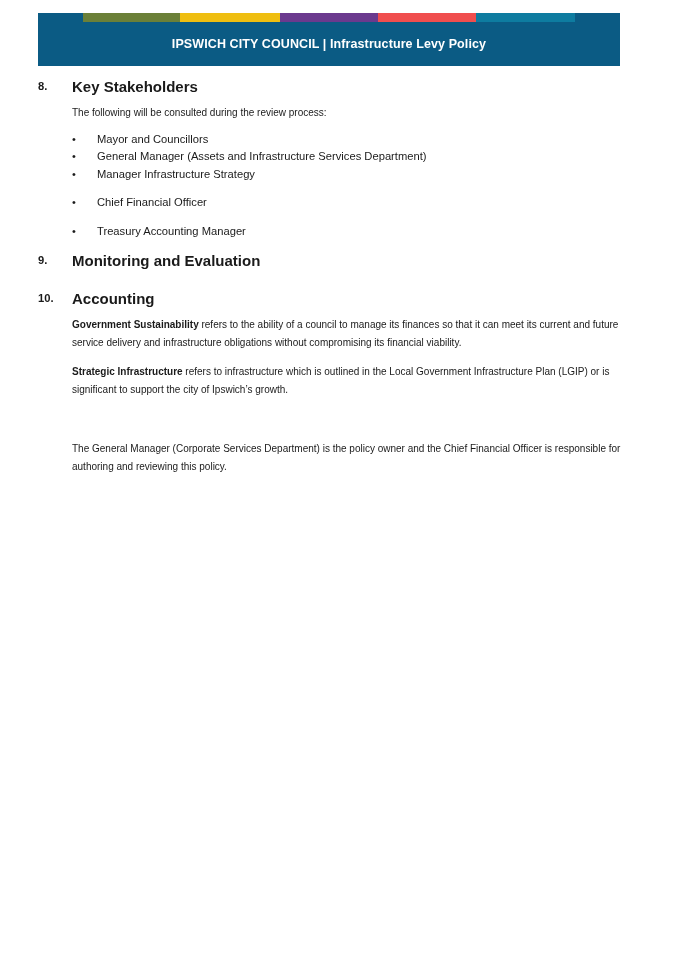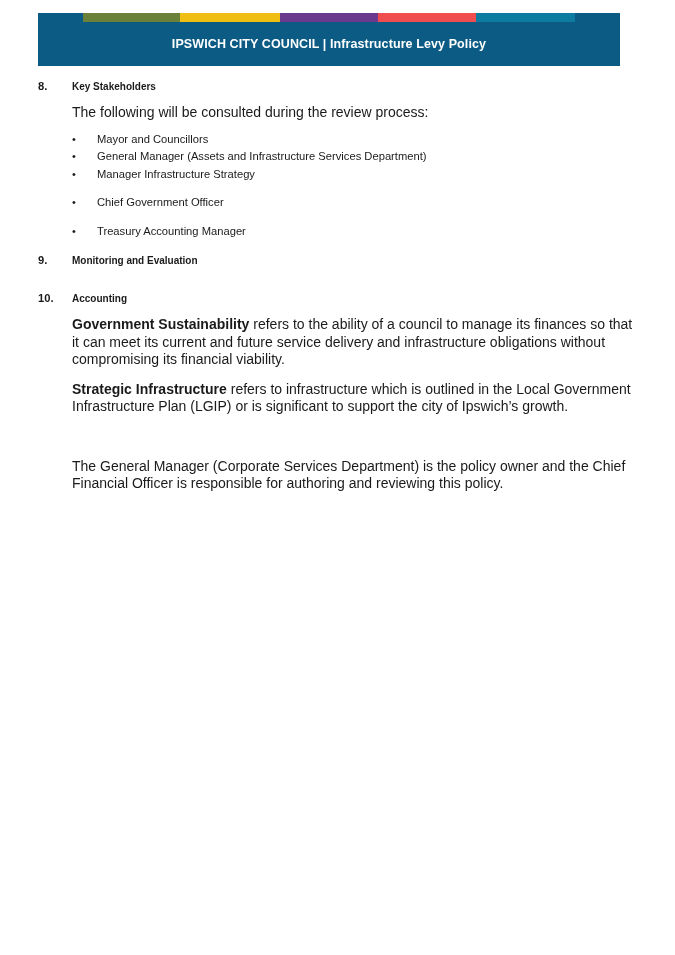--- a/index.html
+++ b/index.html
@@ -72,32 +72,32 @@
   .sec-num {
     width: 34px;
     flex: 0 0 34px;
     font-size: 11.2px;
     font-weight: bold;
     line-height: 17px;
     color: #1a1a1a;
   }
 
   .sec-title {
-    font-size: 10px;
+    font-size: 15px;
     font-weight: bold;
     line-height: 17px;
     color: #1a1a1a;
   }
 
   .indent-block {
     margin-left: 34px;
   }
 
   p.para {
-    font-size: 14px;
+    font-size: 10px;
     line-height: 17.5px;
     color: #1a1a1a;
     text-align: left;
   }
 
   .bullet-list {
     list-style: none;
     margin-left: 34px;
   }
 
@@ -163,21 +163,21 @@
       <li>
         <span class="dot">•</span>
         <span class="btext">General Manager (Assets and Infrastructure Services Department)</span>
       </li>
       <li>
         <span class="dot">•</span>
         <span class="btext">Manager Infrastructure Strategy</span>
       </li>
       <li style="margin-top:11px;">
         <span class="dot">•</span>
-        <span class="btext">Chief Government Officer</span>
+        <span class="btext">Chief Financial Officer</span>
       </li>
       <li style="margin-top:11px;">
         <span class="dot">•</span>
         <span class="btext">Treasury Accounting Manager</span>
       </li>
     </ul>
 
     <div class="gap-lg"></div>
 
     <div class="section">

